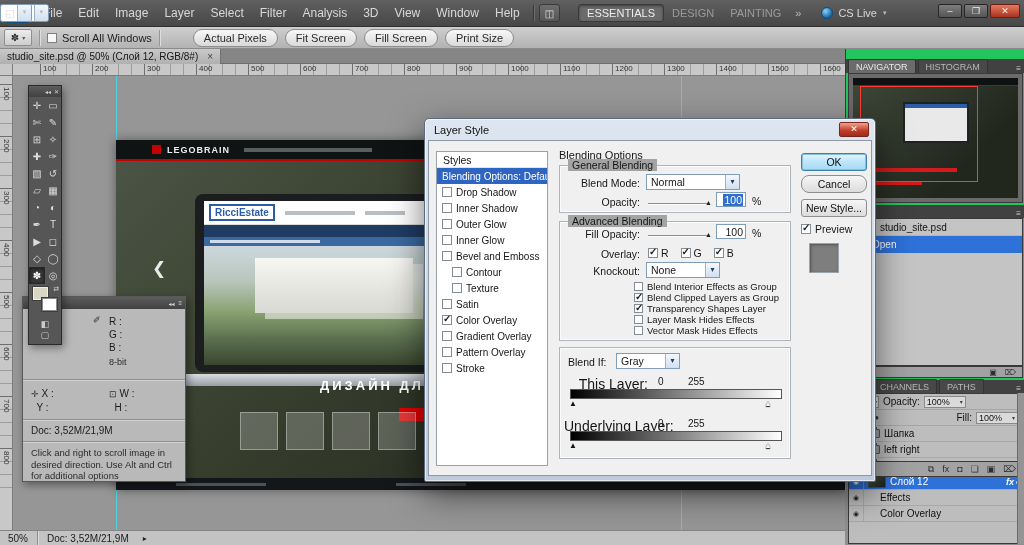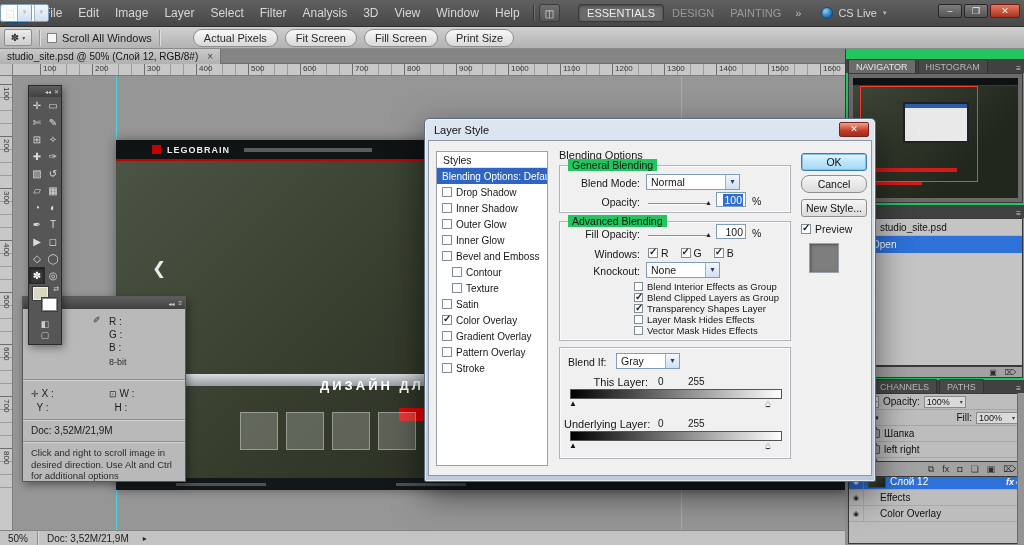--- a/index.html
+++ b/index.html
@@ -141,21 +141,21 @@
   .styles-box { position:absolute; left:7px; top:10px; width:112px; height:315px; background:#fff; border:1px solid #98a0aa; overflow:hidden; }
   .styles-title { height:16px; line-height:16px; padding-left:6px; border-bottom:1px solid #e3e3e3; }
   .style-item { height:16px; display:flex; align-items:center; gap:4px; padding-left:5px; white-space:nowrap; font-size:10px; }
   .style-item.indent { padding-left:15px; }
   .style-item.selected { background:#2f65c2; color:#fff; }
   .cbx { flex:0 0 10px; width:10px; height:10px; background:#fff; border:1px solid #848c96; position:relative; }
   .checked > .cbx::after, .cbx.on::after { content:"✓"; position:absolute; left:0; top:-3px; font-size:10px; font-weight:bold; color:#1d1d1d; }
 
   .bo-title { position:absolute; left:130px; top:8px; font-size:11px; }
   .grp { position:absolute; border:1px solid #aeb4bb; box-shadow:inset 0 0 0 1px #fbfbfb; }
-  .grp-legend { position:absolute; top:-7px; left:8px; background:#22c55e; padding:0 4px; font-size:10.5px; white-space:nowrap; }
+  .grp-legend { position:absolute; top:-7px; left:8px; background:#a3a3a3; padding:0 4px; font-size:10.5px; white-space:nowrap; }
   .grp-general { left:130px; top:24px; width:232px; height:48px; }
   .grp-advanced { left:130px; top:80px; width:232px; height:120px; }
   .grp-blendif { left:130px; top:206px; width:232px; height:112px; }
   .row-label { position:absolute; text-align:right; font-size:10.5px; white-space:nowrap; }
   .dd { position:absolute; background:#fff; border:1px solid #7f9db9; font-size:10.5px; line-height:13px;
     padding:1px 16px 0 4px; white-space:nowrap; overflow:hidden; }
   .dd::after { content:"▾"; position:absolute; right:0; top:0; bottom:0; width:13px; text-align:center; font-size:8px;
     color:#27405c; background:linear-gradient(#f3f8fd,#cfdff1); border-left:1px solid #9ab4cd; line-height:13px; }
   .slider { position:absolute; height:2px; background:#8f8f8f; border-bottom:1px solid #fcfcfc; }
   .slider::after { content:"▲"; position:absolute; right:-4px; top:-4px; font-size:7px; color:#1f1f1f; }
@@ -167,21 +167,21 @@
   .lb-op { left:2px; top:30px; width:78px; } .sl-op { left:88px; top:37px; width:60px; } .fld-op { left:156px; top:26px; } .un-op { left:192px; top:29px; }
   .lb-fill { left:2px; top:6px; width:78px; } .sl-fill { left:88px; top:13px; width:60px; } .fld-fill { left:156px; top:2px; } .un-fill { left:192px; top:5px; }
   .lb-ch { left:2px; top:26px; width:78px; }
   .channels { position:absolute; left:88px; top:25px; display:flex; gap:12px; }
   .ch-item { display:flex; align-items:center; gap:3px; font-size:10.5px; }
   .lb-ko { left:2px; top:43px; width:78px; } .dd-ko { left:86px; top:40px; width:74px; }
   .adv-opts { position:absolute; left:74px; top:59px; }
   .adv-row { display:flex; align-items:center; gap:4px; font-size:9.5px; height:11px; white-space:nowrap; }
   .adv-row .cbx { flex:0 0 9px; width:9px; height:9px; }
   .lb-bi { position:absolute; left:8px; top:8px; font-size:10.5px; } .dd-bi { left:56px; top:5px; width:64px; }
-  .bi-lab { position:absolute; font-size:11px; white-space:nowrap; }
+  .bi-lab { position:absolute; font-size:14px; white-space:nowrap; }
   .bi-l1 { left:0; top:28px; width:88px; text-align:right; }
   .bi-l2 { left:4px; top:70px; width:84px; text-align:right; }
   .bi-v { position:absolute; font-size:10px; }
   .v1a { left:98px; top:28px; } .v1b { left:128px; top:28px; }
   .v2a { left:98px; top:70px; } .v2b { left:128px; top:70px; }
   .gbar { position:absolute; left:10px; width:212px; height:10px; background:linear-gradient(90deg,#000,#fff); border:1px solid #555; }
   .gb1 { top:41px; } .gb2 { top:83px; }
   .tri { position:absolute; font-size:8px; line-height:8px; }
   .tri.black { color:#111; } .tri.white { color:#f4f4f4; text-shadow:0 0 1px #222, 0 1px 1px #222; }
   .tr1a { left:9px; top:52px; } .tr1b { left:204px; top:52px; }
@@ -263,20 +263,36 @@
 
   <div class="canvas">
     <div class="guide-v g1"></div>
     <div class="guide-v g2"></div>
     <div class="artwork">
       <div class="art-header">
         <span class="art-logo"></span>
         <span class="art-brand">LEGOBRAIN</span>
         <span class="art-sub"></span>
       </div>
+      <div class="laptop">
+        <div class="laptop-screen">
+          <div class="ls-top">
+            <span class="ls-logo">RicciEstate</span>
+            <span class="ls-bar b1"></span>
+            <span class="ls-bar b2"></span>
+          </div>
+          <div class="ls-nav"></div>
+          <div class="ls-sub">
+              <i></i>
+            </div>
+          <div class="ls-photo">
+            <div class="ls-bldg"></div>
+          </div>
+        </div>
+      </div>
       <div class="laptop-base"></div>
       <div class="art-arrow">❮</div>
       <div class="art-headline">ДИЗАЙН ДЛЯ</div>
       <div class="art-btn"></div>
       <div class="art-thumb t1"></div>
       <div class="art-thumb t2"></div>
       <div class="art-thumb t3"></div>
       <div class="art-thumb t4"></div>
       <div class="art-thumb t5"></div>
       <div class="art-footer">
@@ -735,21 +751,21 @@
       </div>
 
       <div class="grp grp-advanced">
         <span class="grp-legend">Advanced Blending</span>
         <span class="row-label lb-fill">Fill Opacity:</span>
         <span class="slider sl-fill"></span>
         <span class="fld fld-fill">
             <span>100</span>
           </span>
         <span class="unit un-fill">%</span>
-        <span class="row-label lb-ch">Windows:</span>
+        <span class="row-label lb-ch">Overlay:</span>
         <span class="channels">
 
             <span class="ch-item checked">
               <span class="cbx"></span>
               <span>R</span>
             </span>
 
             <span class="ch-item checked">
               <span class="cbx"></span>
               <span>G</span>

